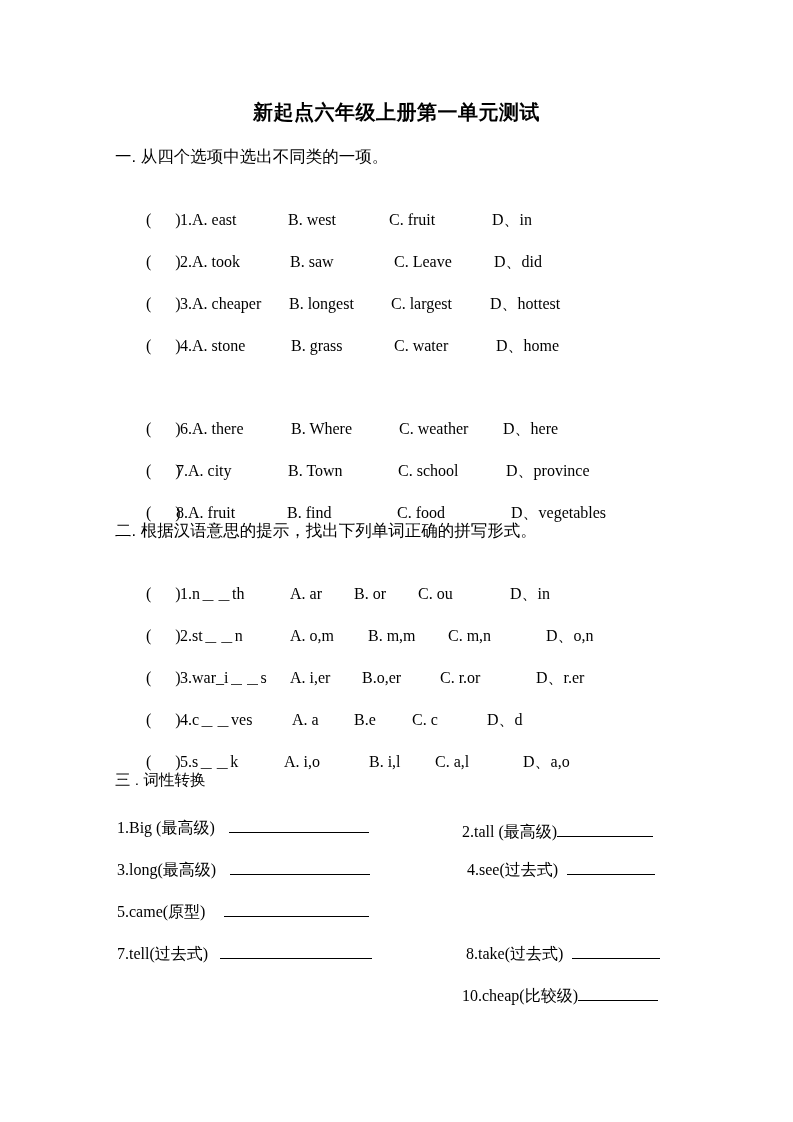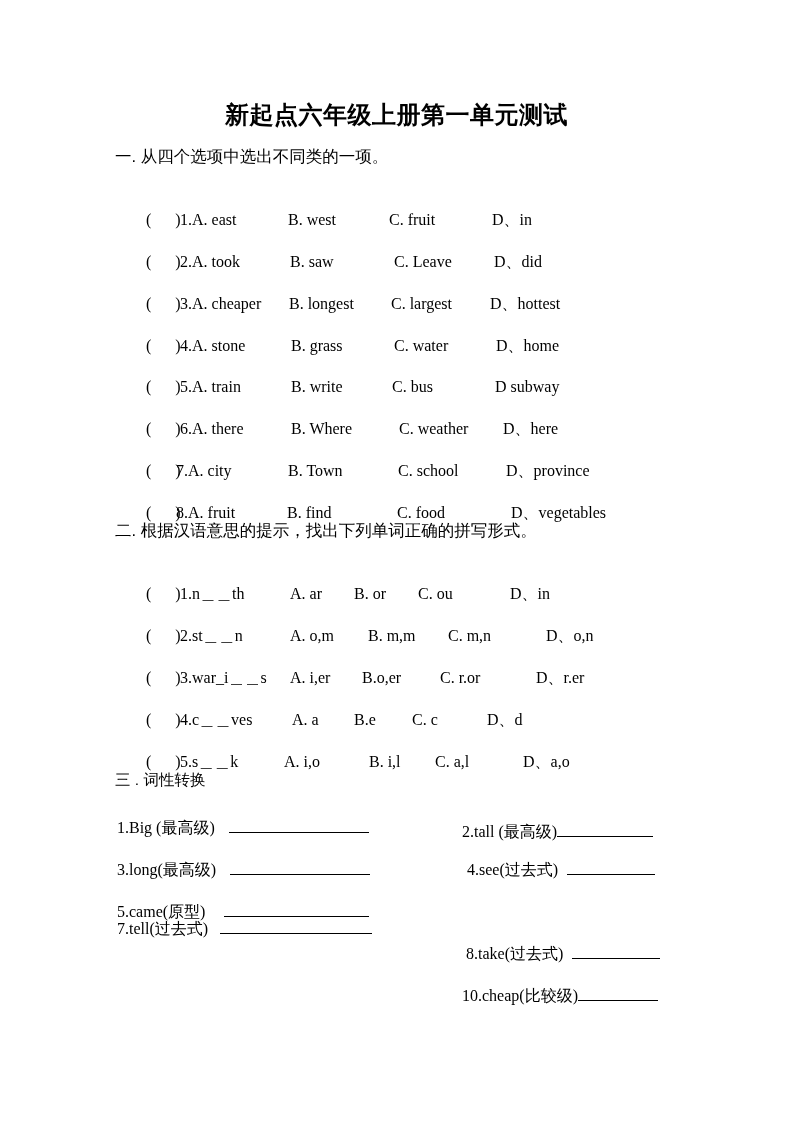--- a/index.html
+++ b/index.html
@@ -25,21 +25,21 @@
 
   
   .doc-title {
     position: absolute;
     left: 0;
     top: 99px;
     width: 793px;
     text-align: center;
     font-family: "Liberation Sans", "DejaVu Sans", sans-serif;
     font-weight: bold;
-    font-size: 24px;
+    font-size: 20px;
     letter-spacing: 0.5px;
     white-space: nowrap;
   }
 
   
   .section-heading {
     position: absolute;
     left: 115px;
     font-size: 16.5px;
     white-space: nowrap;
@@ -105,23 +105,20 @@
   </div>
 
   <div class="mc-row" id="s1q3" style="top:276px;">
     <span class="paren">(      )</span><span class="stem">3.</span><span class="opt" style="width:97px;">A. cheaper</span><span class="opt" style="width:102px;">B. longest</span><span class="opt" style="width:99px;">C. largest</span><span class="opt">D、hottest</span>
   </div>
 
   <div class="mc-row" id="s1q4" style="top:318px;">
     <span class="paren">(      )</span><span class="stem">4.</span><span class="opt" style="width:99px;">A. stone</span><span class="opt" style="width:103px;">B. grass</span><span class="opt" style="width:102px;">C. water</span><span class="opt">D、home</span>
   </div>
 
-  <div class="mc-row" id="s1q5" style="top:360px;">
-    <span class="paren">(      )</span><span class="stem">5.</span><span class="opt" style="width:99px;">A. train</span><span class="opt" style="width:101px;">B. write</span><span class="opt" style="width:103px;">C. bus</span><span class="opt">D subway</span>
-  </div>
 
   <div class="mc-row" id="s1q6" style="top:401px;">
     <span class="paren">(      )</span><span class="stem">6.</span><span class="opt" style="width:99px;">A. there</span><span class="opt" style="width:108px;">B. Where</span><span class="opt" style="width:104px;">C. weather</span><span class="opt">D、here</span>
   </div>
 
   <div class="mc-row" id="s1q7" style="top:443px;">
     <span class="paren" style="width:30px;">(      )</span><span class="stem">7.</span><span class="opt" style="width:100px;">A. city</span><span class="opt" style="width:110px;">B. Town</span><span class="opt" style="width:108px;">C. school</span><span class="opt">D、province</span>
   </div>
 
   <div class="mc-row" id="s1q8" style="top:485px;">
@@ -163,21 +160,21 @@
     <span class="wt-label">3.long(最高级)</span><span class="wt-blank" style="width:140px; margin-left:14px;"></span>
   </div>
   <div class="wt-item" style="left:467px; top:859px;">
     <span class="wt-label">4.see(过去式)</span><span class="wt-blank" style="width:88px; margin-left:9px;"></span>
   </div>
 
   <div class="wt-item" style="left:117px; top:901px;">
     <span class="wt-label">5.came(原型)</span><span class="wt-blank" style="width:145px; margin-left:19px;"></span>
   </div>
 
-  <div class="wt-item" style="left:117px; top:918px;">
+  <div class="wt-item" style="left:117px; top:943px;">
     <span class="wt-label">7.tell(过去式)</span><span class="wt-blank" style="width:152px; margin-left:12px;"></span>
   </div>
   <div class="wt-item" style="left:466px; top:943px;">
     <span class="wt-label">8.take(过去式)</span><span class="wt-blank" style="width:88px; margin-left:9px;"></span>
   </div>
 
   <div class="wt-item" style="left:462px; top:985px;">
     <span class="wt-label">10.cheap(比较级)</span><span class="wt-blank" style="width:80px;"></span>
   </div>
 

